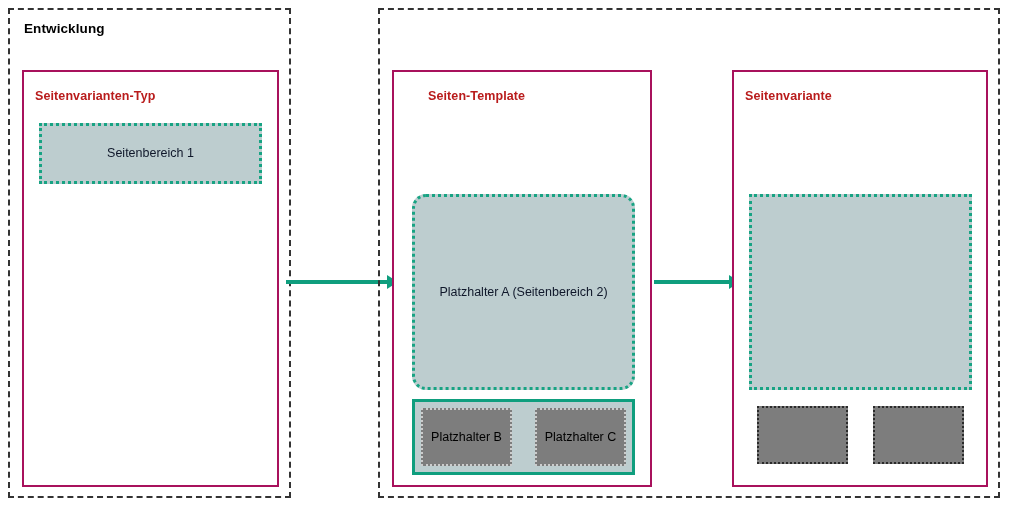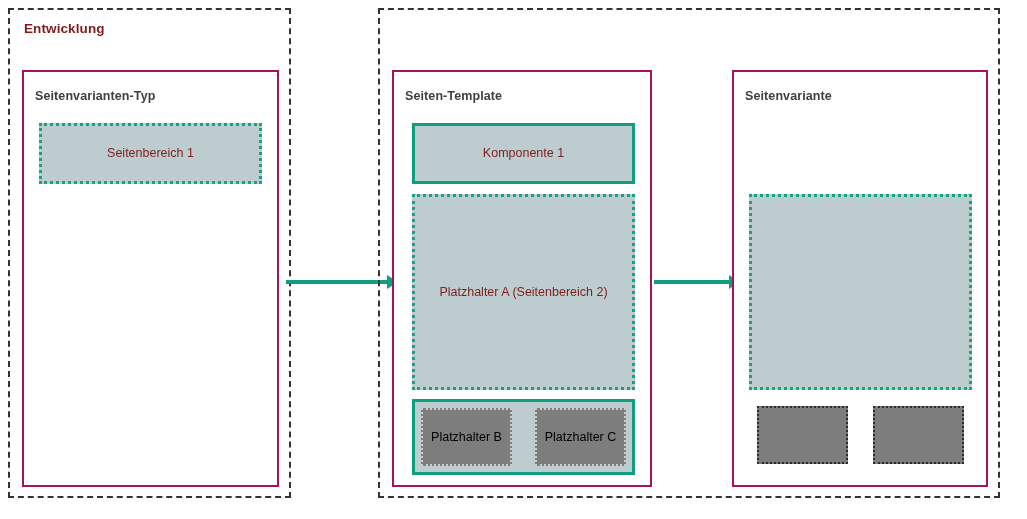--- a/index.html
+++ b/index.html
@@ -26,51 +26,51 @@
   .group {
     position: absolute;
     border: 2px dashed #333333;
     background: transparent;
     box-sizing: border-box;
   }
   .group-title {
     position: absolute;
     font-size: 13.5px;
     font-weight: bold;
-    color: #7f1d1d;
+    color: #000000;
     letter-spacing: 0.1px;
     white-space: nowrap;
   }
 
   
   .panel {
     position: absolute;
     border: 2px solid #a8115c;
     background: #ffffff;
     box-sizing: border-box;
   }
   .panel-title {
     position: absolute;
     font-size: 12.5px;
     font-weight: bold;
-    color: #404040;
+    color: #b91c1c;
     letter-spacing: 0.1px;
     white-space: nowrap;
   }
 
   
   .box {
     position: absolute;
     box-sizing: border-box;
     display: flex;
     align-items: center;
     justify-content: center;
     text-align: center;
     font-size: 12.5px;
-    color: #7f1d1d;
+    color: #0f172a;
     line-height: 1.35;
   }
   .box-dotted-teal {
     background: #bdcdcf;
     border: 3px dotted #17a383;
   }
   .box-solid-teal {
     background: #bdcdcf;
     border: 3px solid #0f9e7e;
   }
@@ -121,27 +121,24 @@
   </div>
 
 
 
   <div class="arrow" style="left:286px; top:280px; width:101px;"></div>
   <div class="arrow-head" style="left:387px; top:275px;"></div>
 
   <div class="group" style="left:378px; top:8px; width:622px; height:490px;"></div>
 
   <div class="panel" style="left:392px; top:70px; width:260px; height:417px;"></div>
-  <div class="panel-title" style="left:405px; top:89px;">Seiten-Template</div>
+  <div class="panel-title" style="left:428px; top:89px;">Seiten-Template</div>
 
-  <div class="box box-solid-teal" style="left:412px; top:123px; width:223px; height:61px;">
-    <span>Komponente 1</span>
-  </div>
 
-  <div class="box box-dotted-teal" style="left:412px; top:194px; width:223px; height:196px;">
+  <div class="box box-dotted-teal" style="left:412px; top:194px; width:223px; height:196px;border-radius:14px;">
     <span>Platzhalter A (Seitenbereich 2)</span>
   </div>
 
   <div class="slot-container" style="left:412px; top:399px; width:223px; height:76px;"></div>
 
   <div class="box box-gray-light" style="left:421px; top:408px; width:91px; height:58px;">
     <span>Platzhalter B</span>
   </div>
 
   <div class="box box-gray-light" style="left:535px; top:408px; width:91px; height:58px;">

